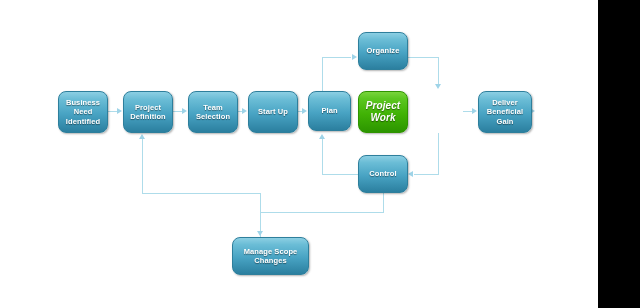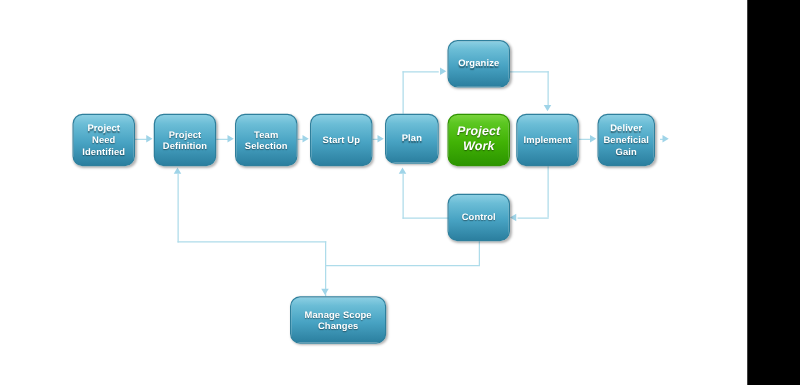--- a/index.html
+++ b/index.html
@@ -144,21 +144,21 @@
   <div class="conn v" style="left:383px; top:193px; height:19px;"></div>
   <div class="conn h" style="left:260px; top:212px; width:124px;"></div>
 
   <div class="conn v" style="left:260px; top:193px; height:44px;"></div>
   <div class="conn h" style="left:142px; top:193px; width:119px;"></div>
   <div class="conn v" style="left:142px; top:139px; height:55px;"></div>
   <div class="arrow up" style="left:139px; top:134px;"></div>
   <div class="arrow down" style="left:257px; top:231px;"></div>
 
   <div class="node blue" style="left:58px; top:91px; width:50px; height:42px;">
-    <span class="label">Project Need Identified</span>
+    <span class="label">Business Need Identified</span>
   </div>
 
   <div class="node blue" style="left:123px; top:91px; width:50px; height:42px;">
     <span class="label">Project Definition</span>
   </div>
 
   <div class="node blue" style="left:188px; top:91px; width:50px; height:42px;">
     <span class="label">Team Selection</span>
   </div>
 
@@ -167,25 +167,22 @@
   </div>
 
   <div class="node blue" style="left:308px; top:91px; width:43px; height:40px;">
     <span class="label">Plan</span>
   </div>
 
   <div class="node green" style="left:358px; top:91px; width:50px; height:42px;">
     <span class="label">Project Work</span>
   </div>
 
-  <div class="node blue" style="left:413px; top:91px; width:50px; height:42px;">
-    <span class="label">Implement</span>
-  </div>
 
-  <div class="node blue" style="left:478px; top:91px; width:46px; height:42px;">
+  <div class="node blue" style="left:478px; top:91px; width:54px; height:42px;">
     <span class="label">Deliver Beneficial Gain</span>
   </div>
 
 
   <div class="node blue" style="left:358px; top:32px; width:50px; height:38px;">
     <span class="label">Organize</span>
   </div>
 
   <div class="node blue" style="left:358px; top:155px; width:50px; height:38px;align-items:center;">
     <span class="label">Control</span>

